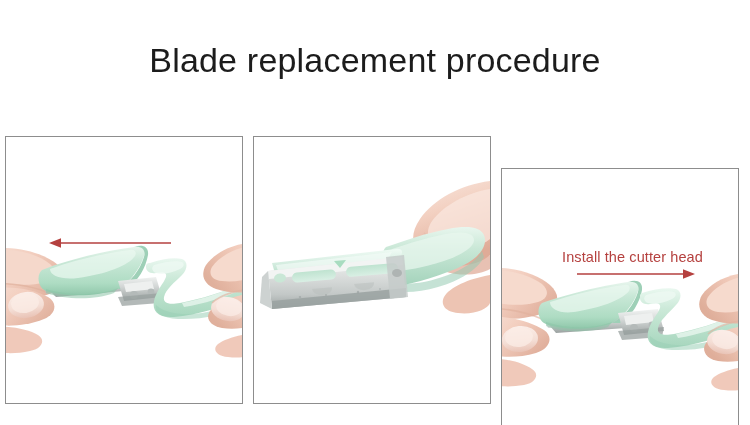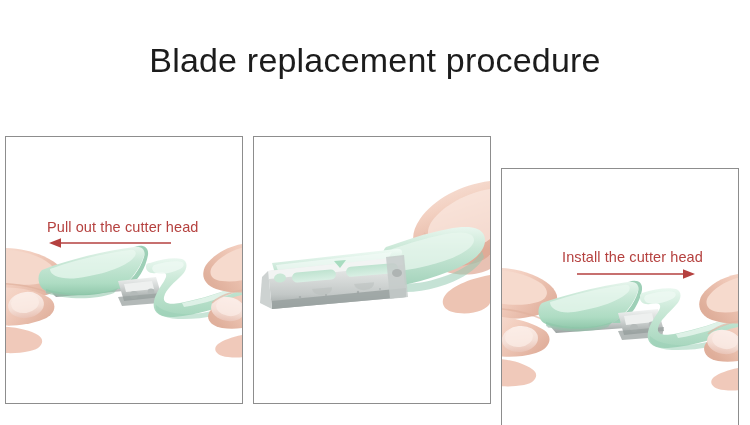--- a/index.html
+++ b/index.html
@@ -212,21 +212,20 @@
                      C 234 194, 254 188, 268 180 Z" fill="url(#p1-skinR)"></path>
             <ellipse cx="222" cy="172" rx="17" ry="12" fill="url(#p1-nail)" transform="rotate(10 222 172)"></ellipse>
             <ellipse cx="223" cy="170" rx="13" ry="9" fill="#fbece6" opacity="0.72" transform="rotate(10 223 170)"></ellipse>
             <path d="M 256 152 C 234 151, 214 158, 206 166" stroke="#e1b2a0" stroke-width="1.6" fill="none" opacity="0.65"></path>
             <path d="M 256 196 C 238 196, 220 201, 212 207 C 206 212, 210 219, 222 220
                      C 238 222, 254 218, 266 212 Z" fill="#eec3b2" opacity="0.9"></path>
           </g>
         </svg>
       </div>
 
-      <div class="caption cap-1">Pull out the cutter head</div>
 
       <svg class="arrow-svg arrow-1" width="126" height="12">
         <line x1="9" y1="6" x2="122" y2="6" stroke="#b5413f" stroke-width="1.6"></line>
         <polygon points="0,6 12,1.2 12,10.8" fill="#b5413f"></polygon>
       </svg>
     </div>
 
     <div class="panel panel-2">
 
       <div class="art">

